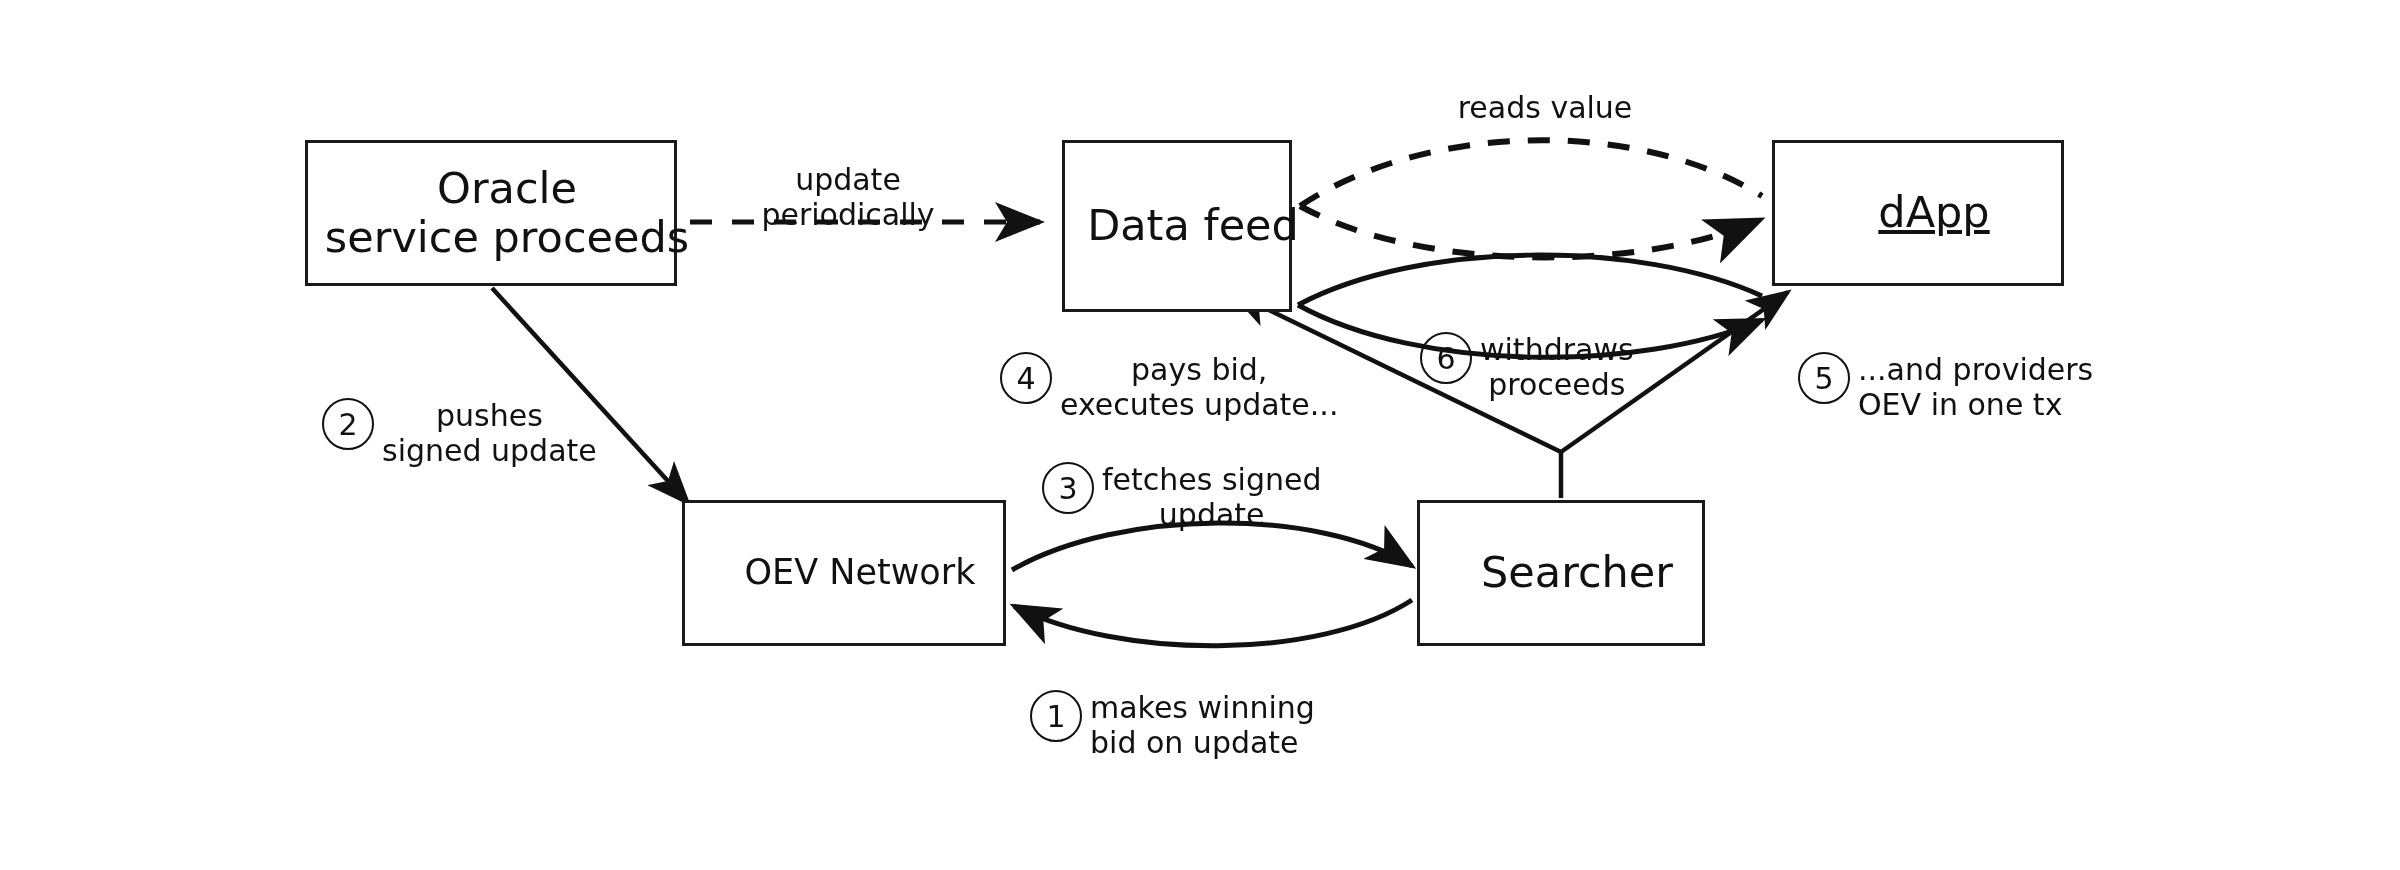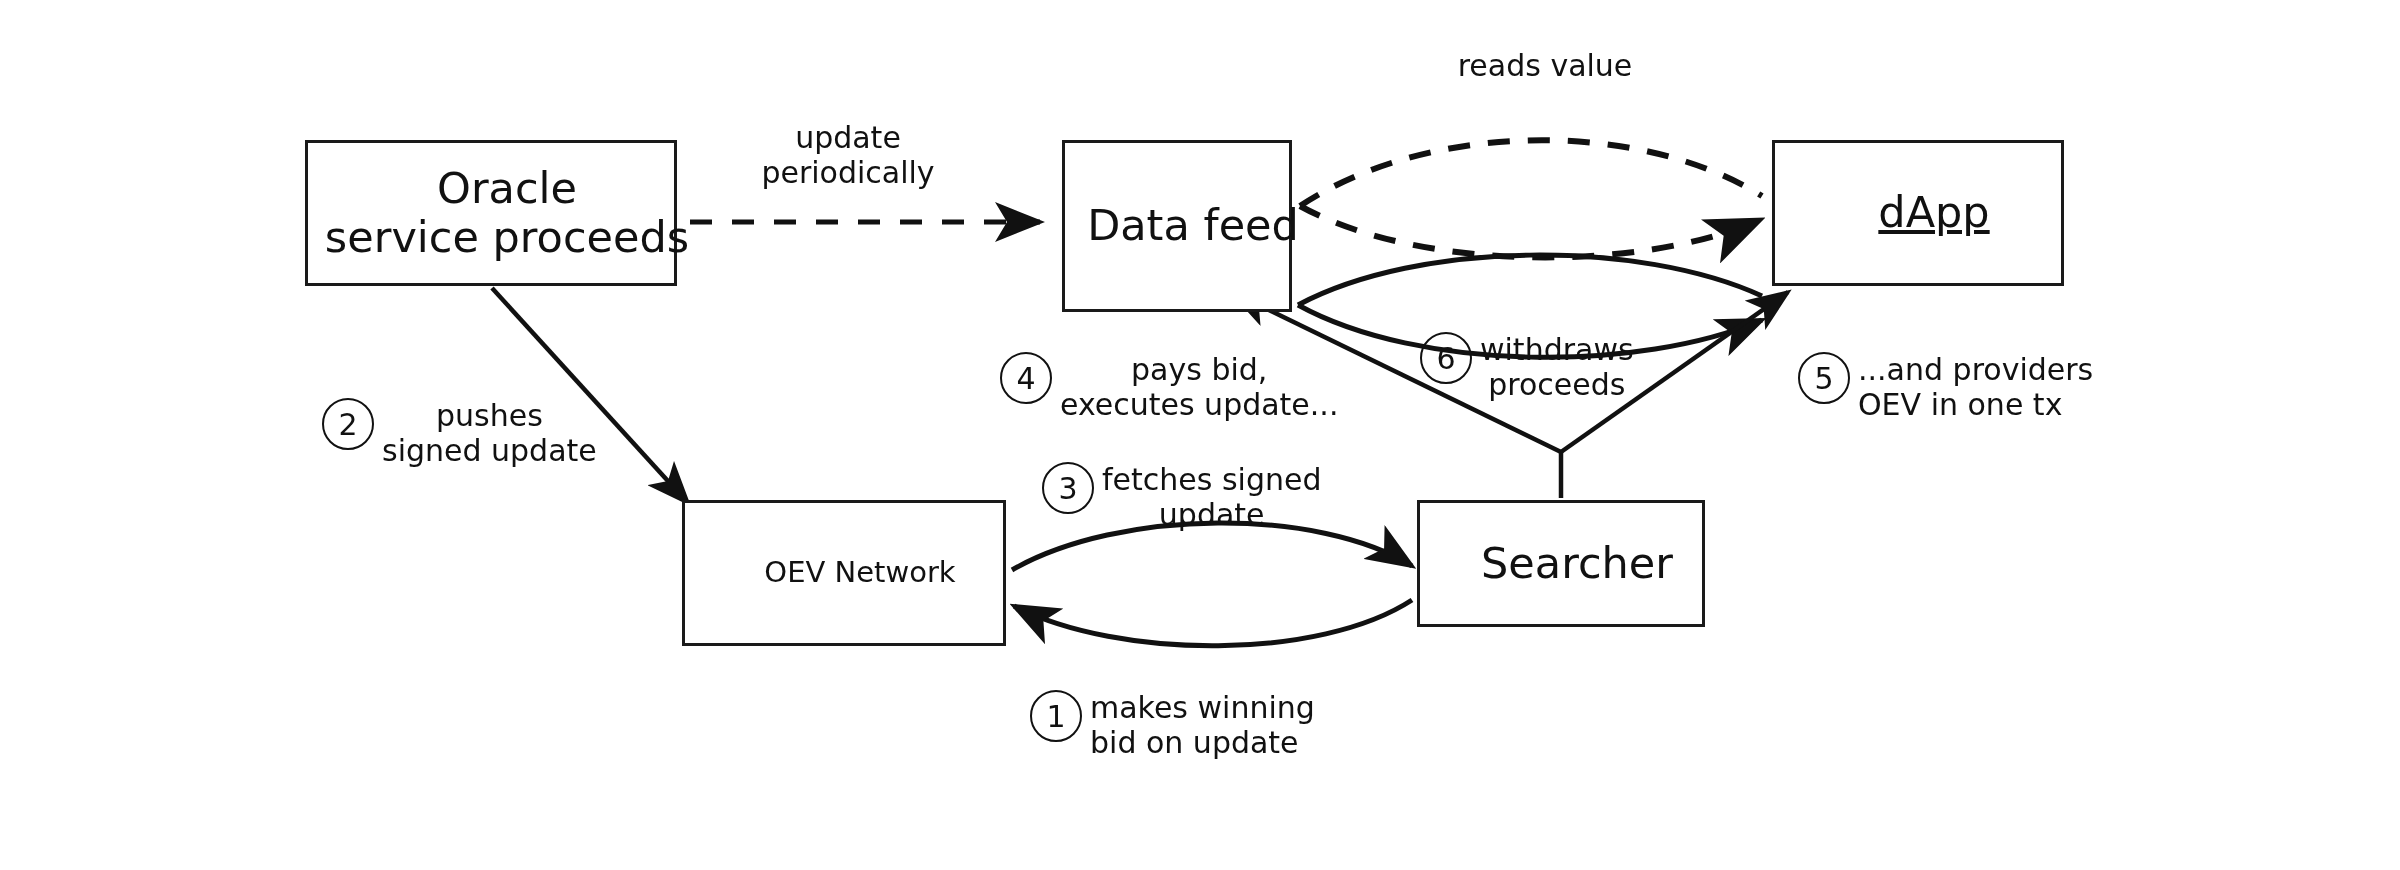--- a/index.html
+++ b/index.html
@@ -36,30 +36,31 @@
     text-align: center;
     padding-left: 32px;
   }
   .node-line {
     display: block;
     white-space: nowrap;
   }
   .node-oracle  { left: 305px;  top: 140px; width: 372px; height: 146px; font-size: 43px; }
   .node-feed    { left: 1062px; top: 140px; width: 230px; height: 172px; font-size: 43px; }
   .node-dapp    { left: 1772px; top: 140px; width: 292px; height: 146px; font-size: 43px; text-decoration: underline; }
-  .node-oev     { left: 682px;  top: 500px; width: 324px; height: 146px; font-size: 29px; }
-  .node-searcher{ left: 1417px; top: 500px; width: 288px; height: 127px; font-size: 43px; }
+  .node-oev     { left: 682px;  top: 500px; width: 324px; height: 146px; font-size: 35px; }
+  .node-searcher{ left: 1417px; top: 500px; width: 288px; height: 146px; font-size: 43px; }
 
   .edge-label {
     position: absolute;
     color: #111111;
     font-size: 30px;
     line-height: 1.18;
     text-align: center;
     white-space: nowrap;
+    margin-top: 42px;
   }
 
   .step {
     position: absolute;
     display: flex;
     align-items: flex-start;
   }
   .step-badge {
     width: 52px;
     height: 52px;

